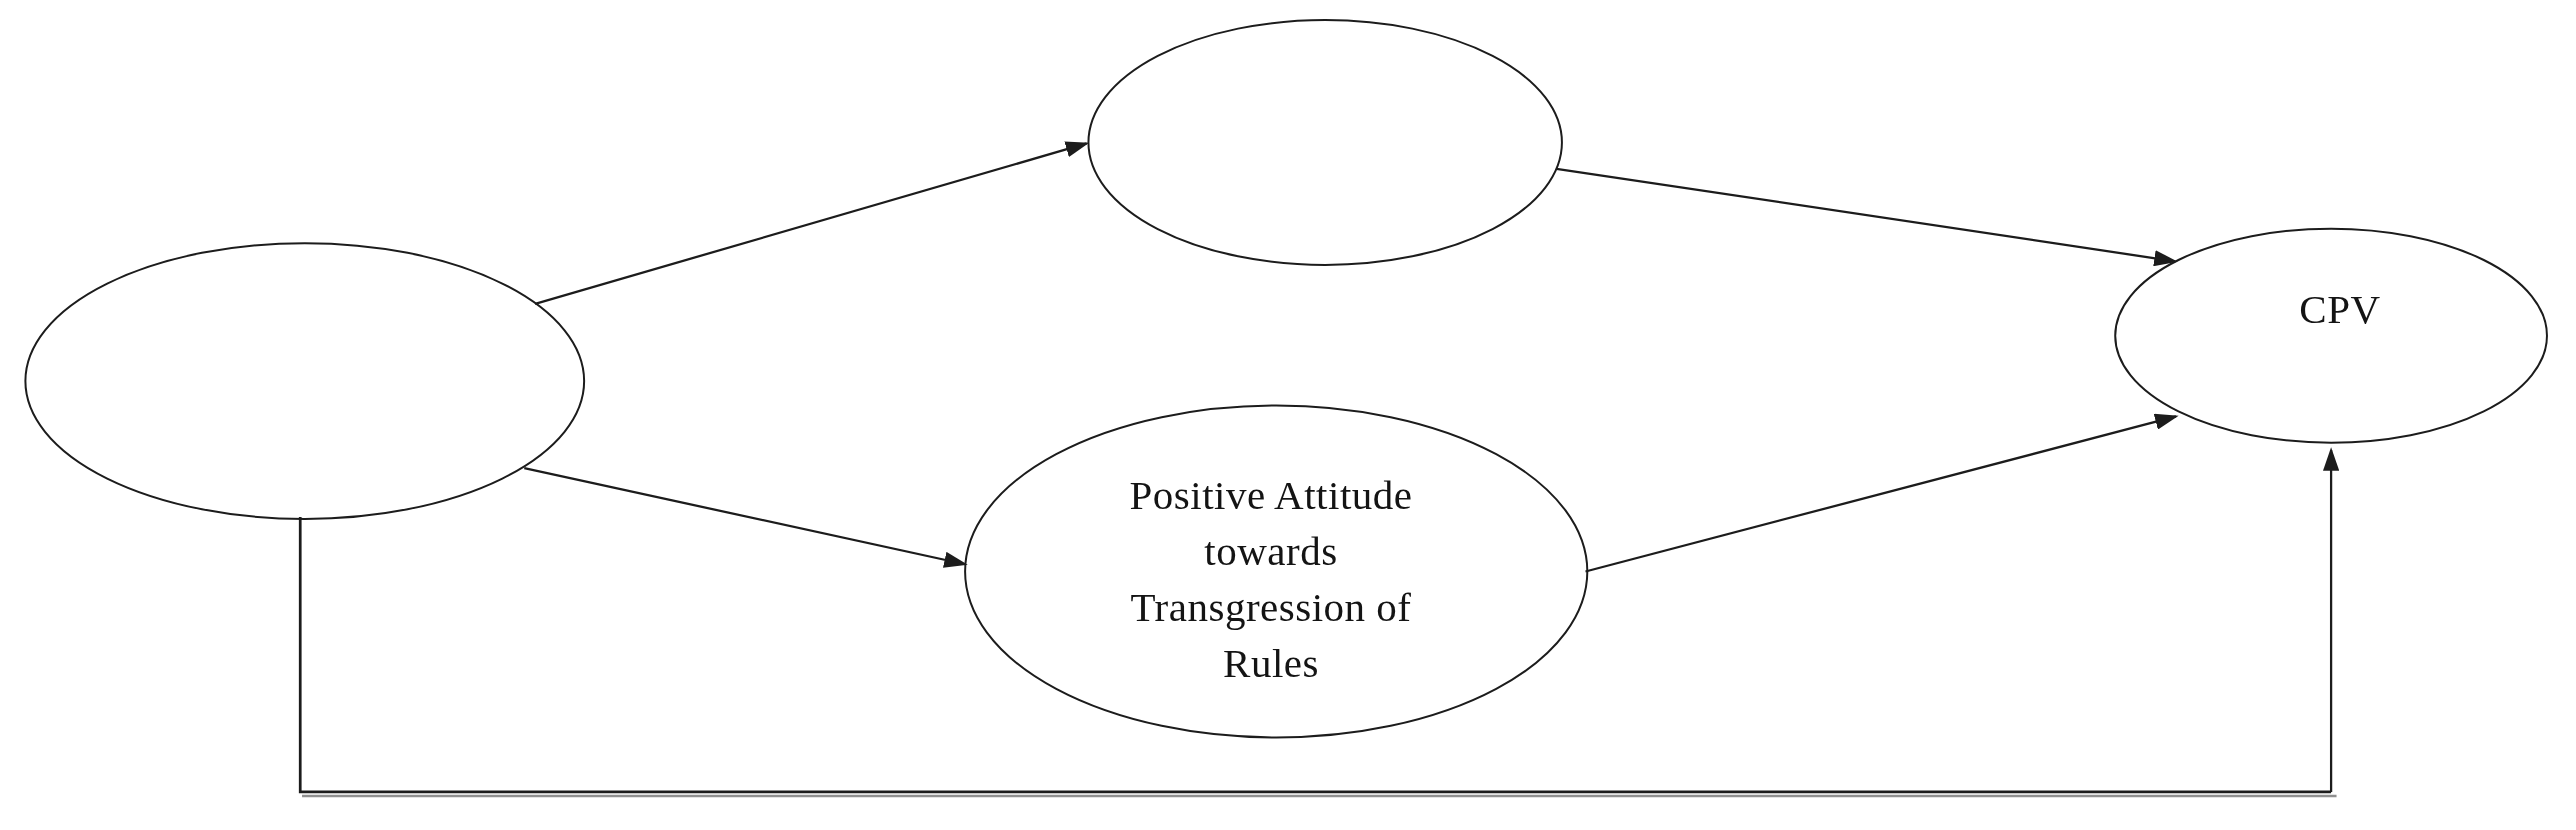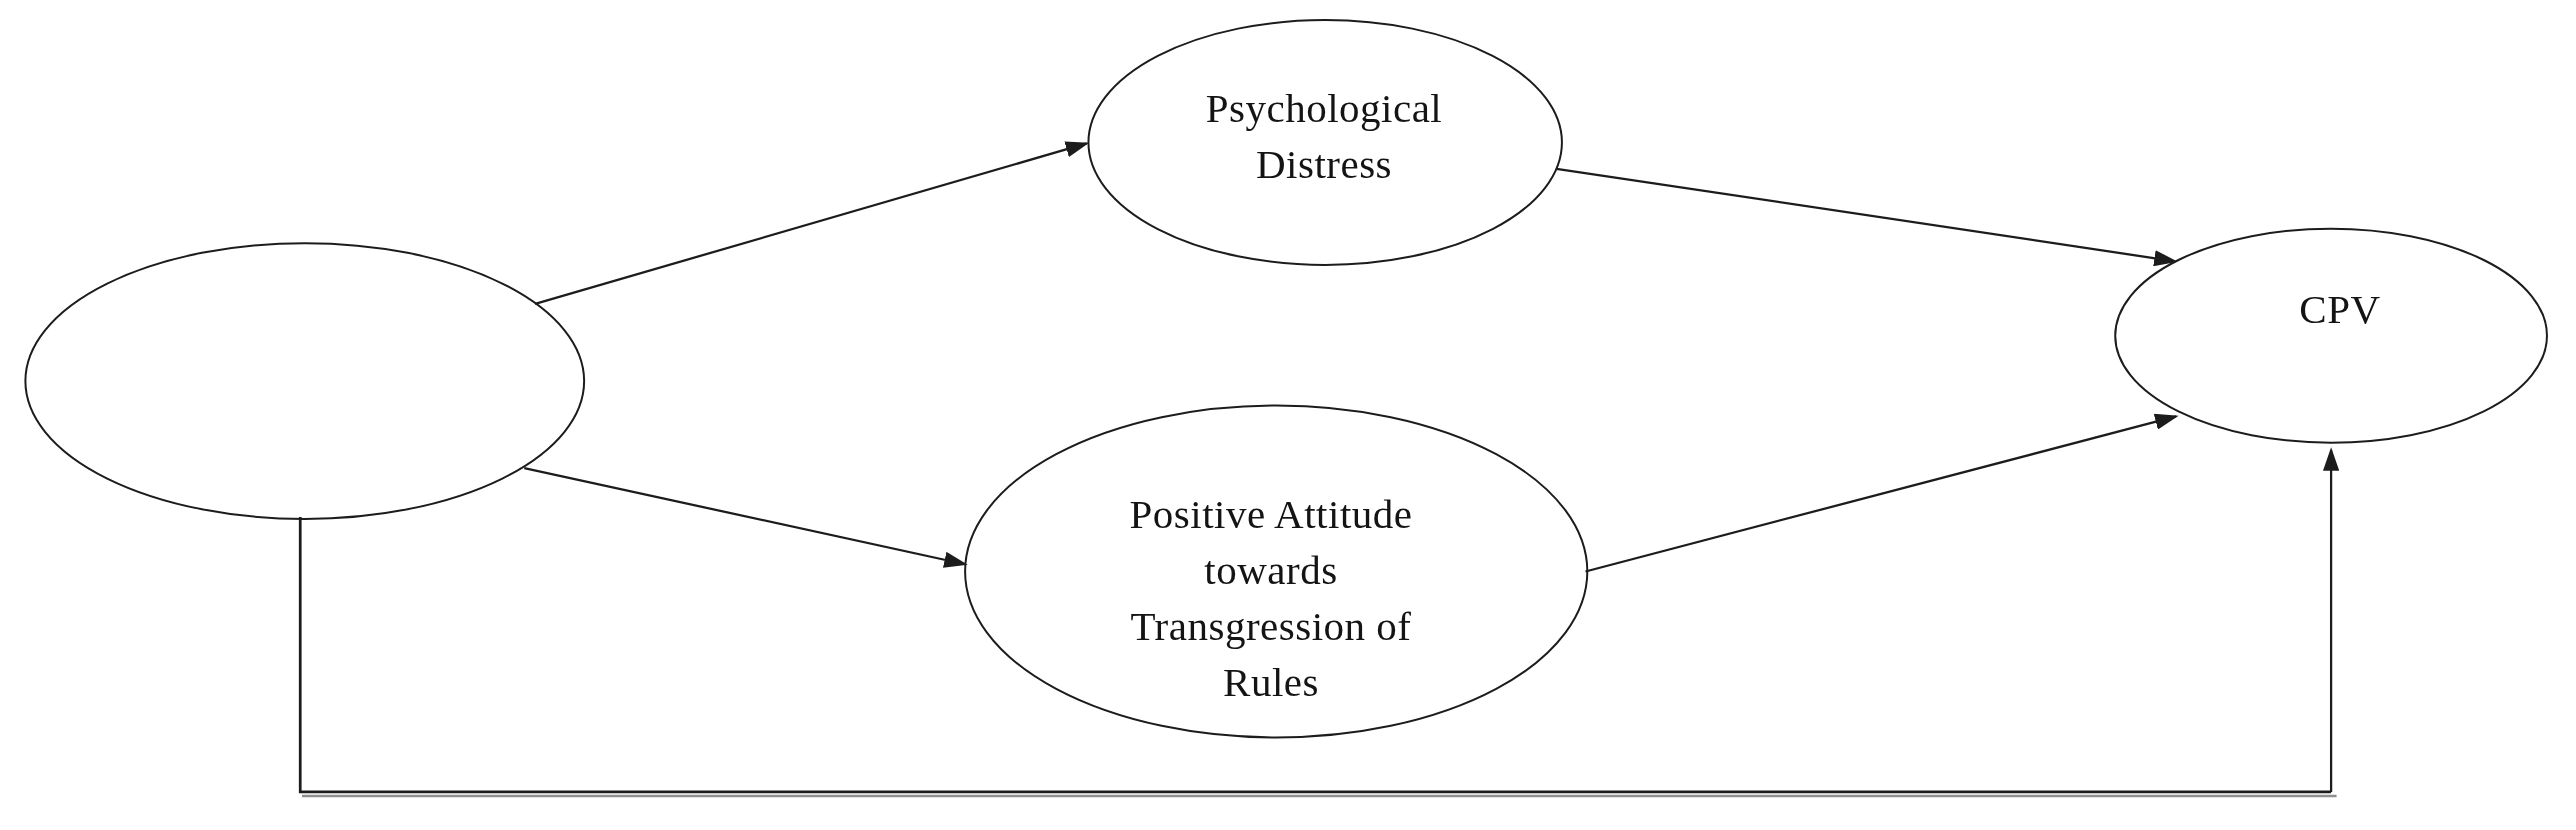--- a/index.html
+++ b/index.html
@@ -55,24 +55,22 @@
     <line x1="578" y1="516" x2="1064" y2="622" stroke-width="2.5" marker-end="url(#arrowhead)" stroke="#1c1c1c"></line>
 
     <line x1="1748" y1="630" x2="2399" y2="459" stroke-width="2.5" marker-end="url(#arrowhead)" stroke="#1c1c1c"></line>
 
     <polyline points="331,570 331,873 2570,873" fill="none" stroke-width="3" stroke="#1c1c1c"></polyline>
     <line x1="333" y1="877.5" x2="2576" y2="877.5" stroke-width="3" stroke="#8f8f8f"></line>
     <line x1="2570" y1="873" x2="2570" y2="496" stroke-width="2.5" marker-end="url(#arrowhead)" stroke="#1c1c1c"></line>
   </svg>
 
 
-  <div class="node-label" style="left:1088px; top:45px;  width:472px; height:181px;">Psychological
-Distress</div>
 
-  <div class="node-label" style="left:990px; top:462px; width:562px; height:272px;">Positive Attitude
+  <div class="node-label" style="left:990px; top:443px; width:562px; height:272px;">Positive Attitude
 towards
 Transgression of
 Rules</div>
 
   <div class="node-label" style="left:2204px; top:272px; width:272px; height:73px;">CPV</div>
 
 </div>
 
 
 </body></html>

